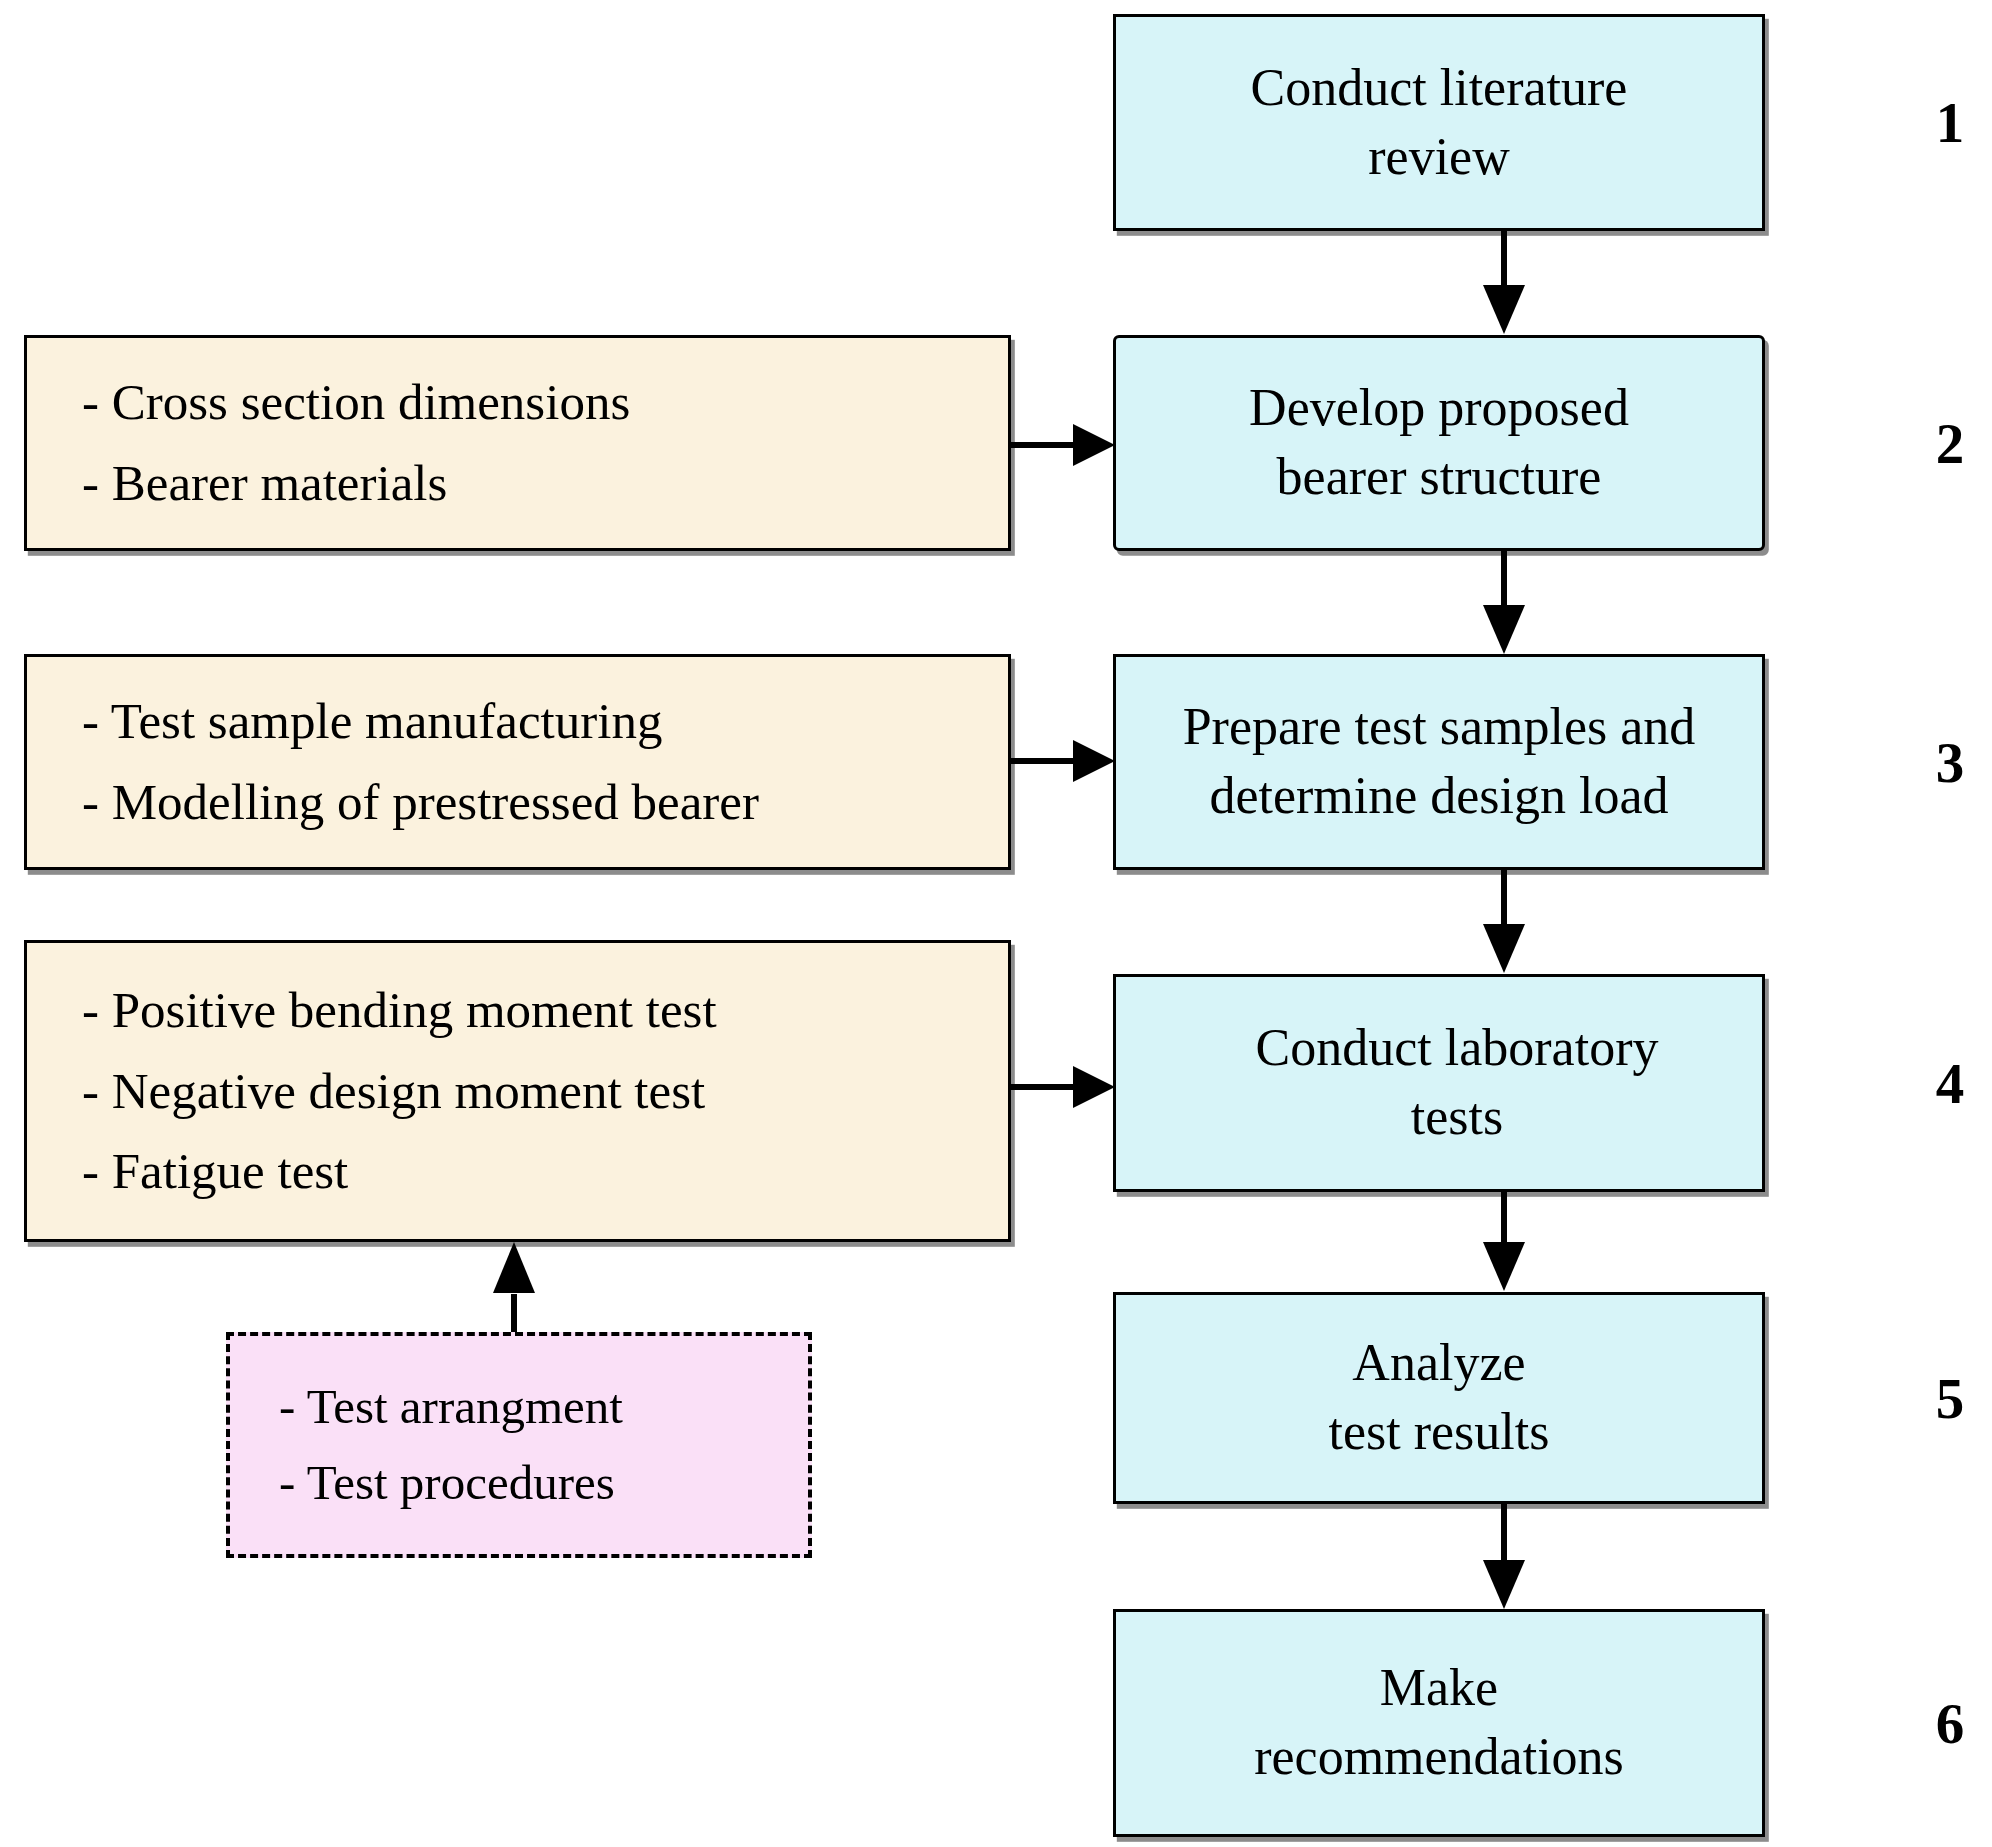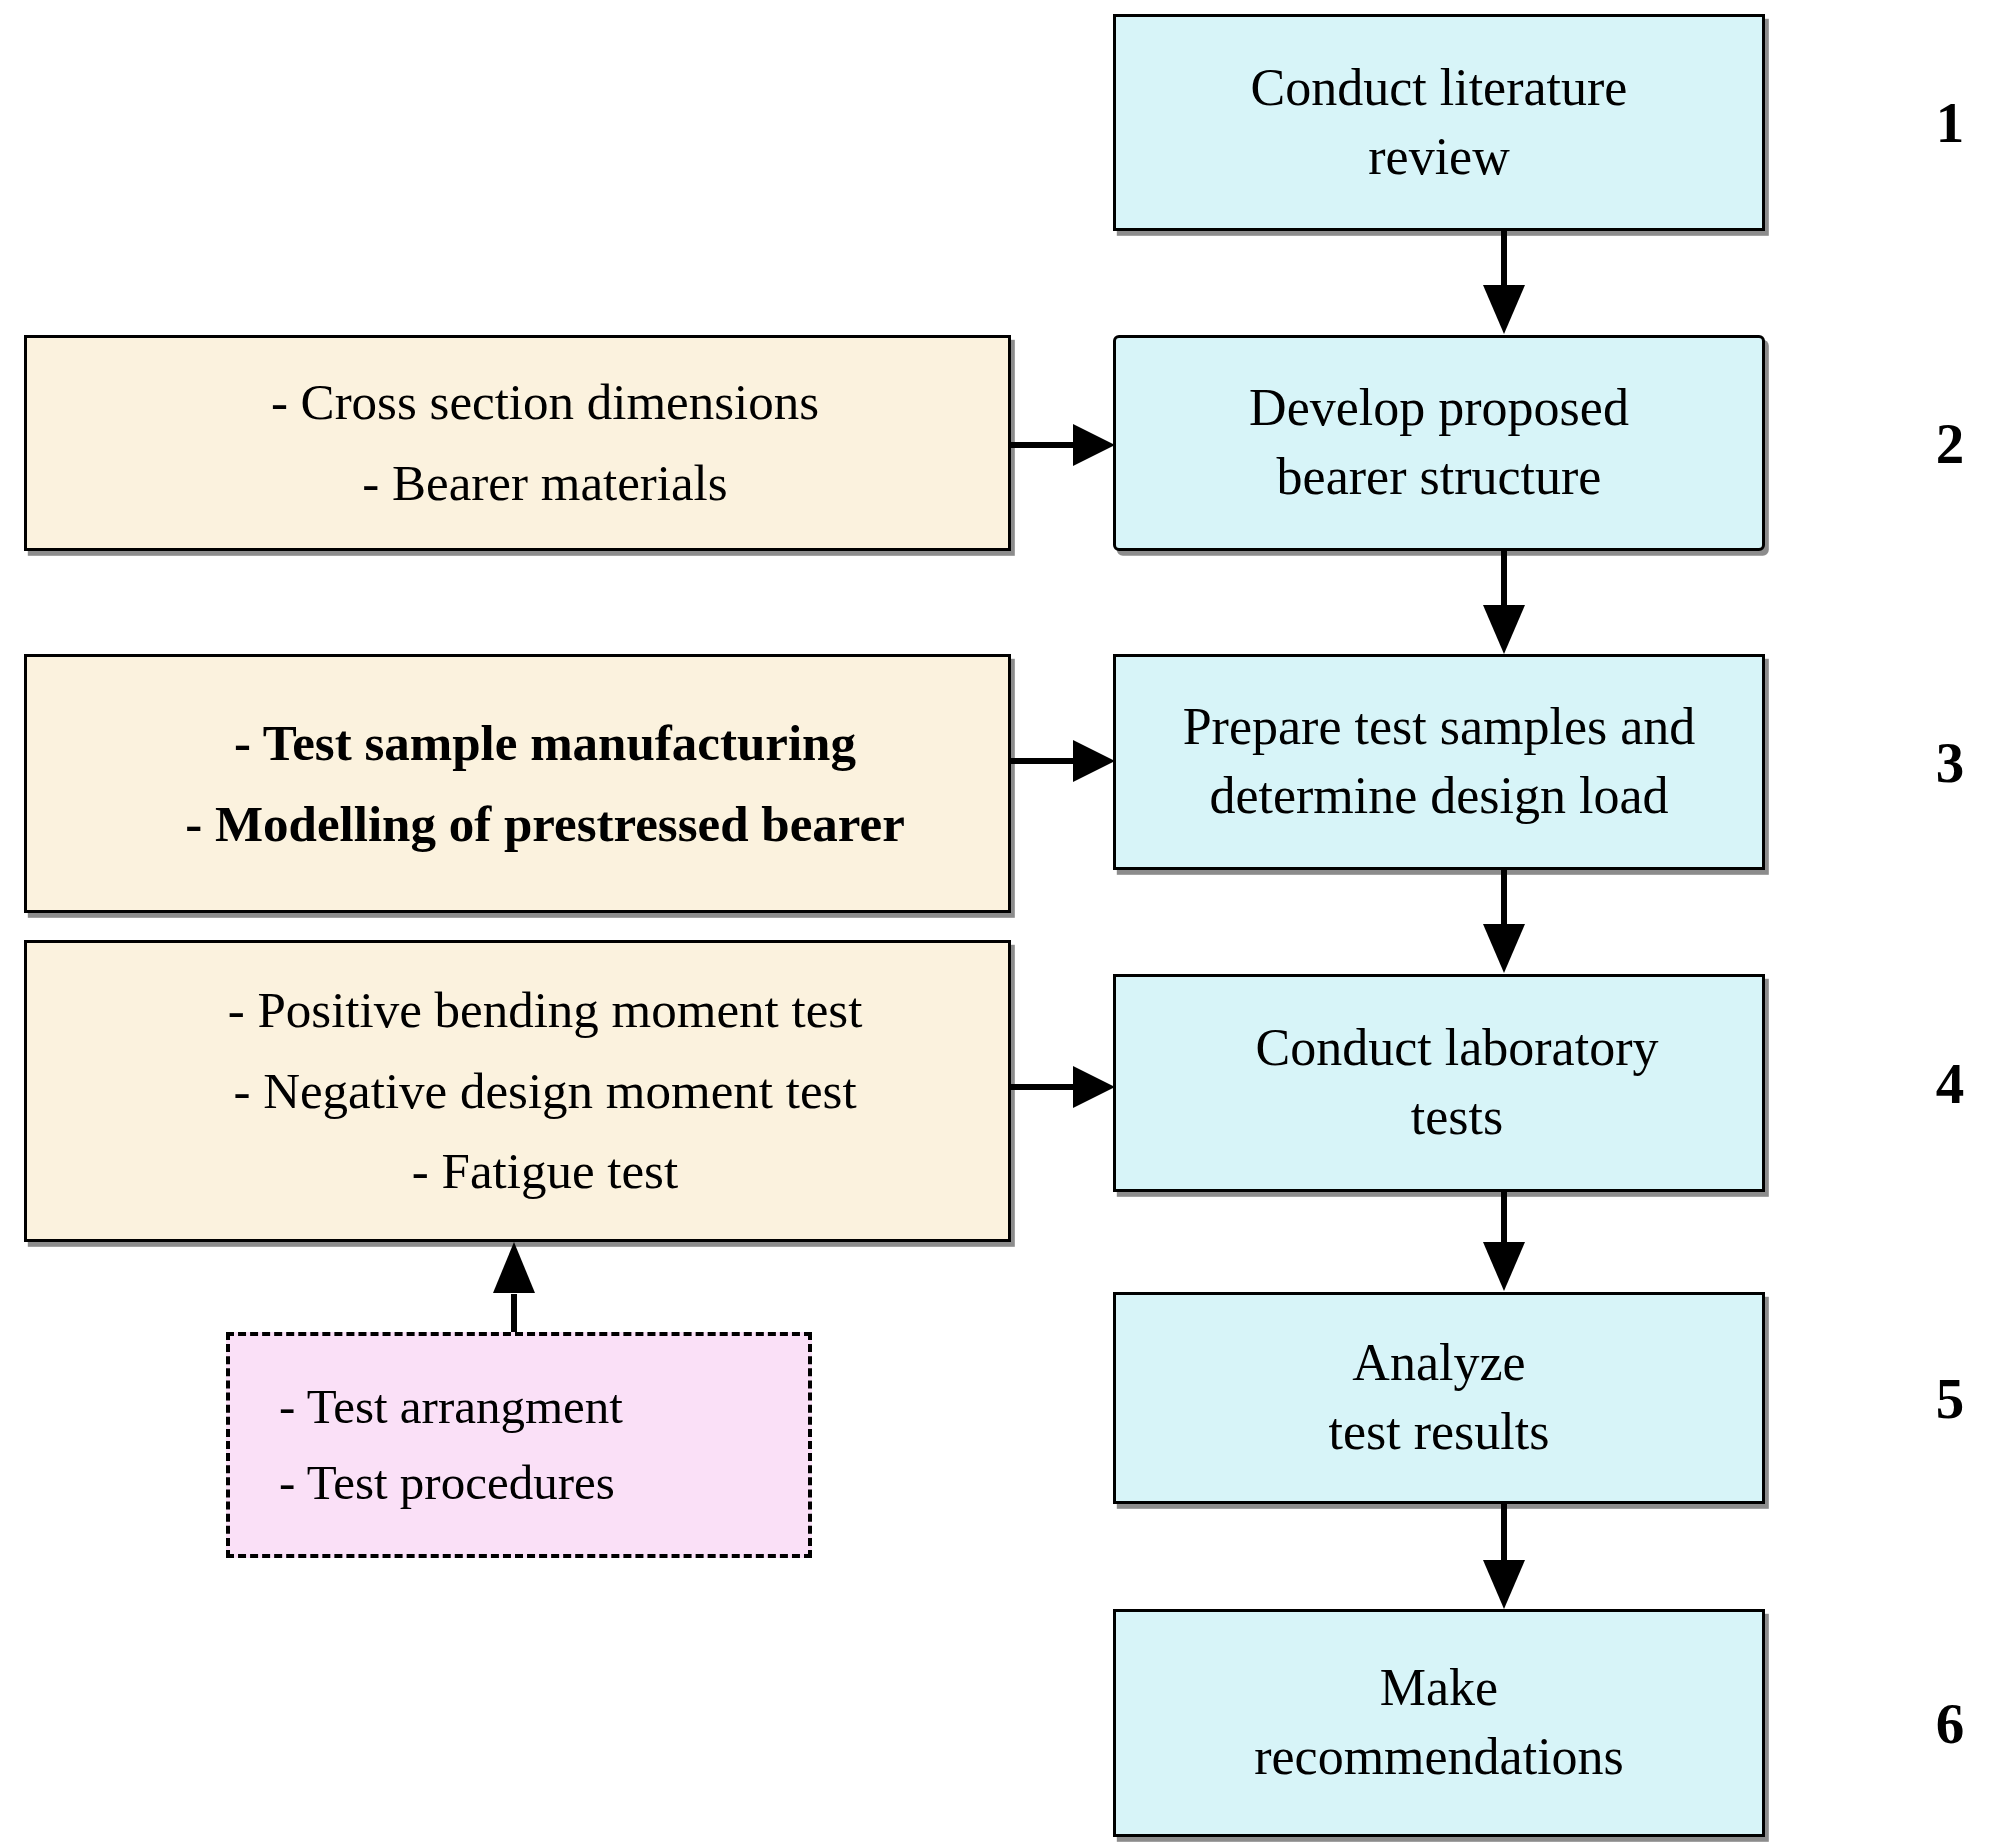--- a/index.html
+++ b/index.html
@@ -40,21 +40,20 @@
     font-size:52px;
     line-height:1.32;
     text-align:center;
     white-space:pre-line;
   }
   .input{
     left:24px;
     width:987px;
     background:var(--input-fill);
     box-shadow:3.8px 4.8px 0 var(--shadow);
-    text-align:center;
   }
   .input .line{
     font-size:51px;
     line-height:1.58;
     padding-left:55px;
     white-space:nowrap;
   }
   .aux{
     left:226px;
     top:1332px;
@@ -103,21 +102,21 @@
   }
   
   #s1{top:14.3px;height:217px;}   #n1{top:14.3px;height:217px;}
   #s2{top:335px;height:216px;border-radius:6px;}  #n2{top:335px;height:216px;}
   #s3{top:654px;height:216px;}  #n3{top:654px;height:216px;}
   #s4{top:974px;height:218px;padding-left:36px;} #n4{top:974px;height:218px;}
   #s5{top:1292px;height:212px;} #n5{top:1292px;height:212px;}
   #s6{top:1609px;height:228px;} #n6{top:1609px;height:228px;}
   
   #iA{top:335px;height:216px;}
-  #iB{top:654px;height:259px;font-weight:bold;}
+  #iB{top:654px;height:216px;}
   #iC{top:940px;height:302px;}
   
   #a12l{left:1501px;top:231px;height:54px;}  #a12h{left:1483px;top:285px;}
   #a23l{left:1501px;top:551px;height:54px;}  #a23h{left:1483px;top:605px;}
   #a34l{left:1501px;top:870px;height:54px;}  #a34h{left:1483px;top:924px;}
   #a45l{left:1501px;top:1192px;height:50px;} #a45h{left:1483px;top:1242px;}
   #a56l{left:1501px;top:1504px;height:56px;} #a56h{left:1483px;top:1560px;}
   
   #hAl{left:1008px;top:442px;width:65px;}  #hAh{left:1073px;top:424px;}
   #hBl{left:1008px;top:758px;width:65px;}  #hBh{left:1073px;top:740px;}

